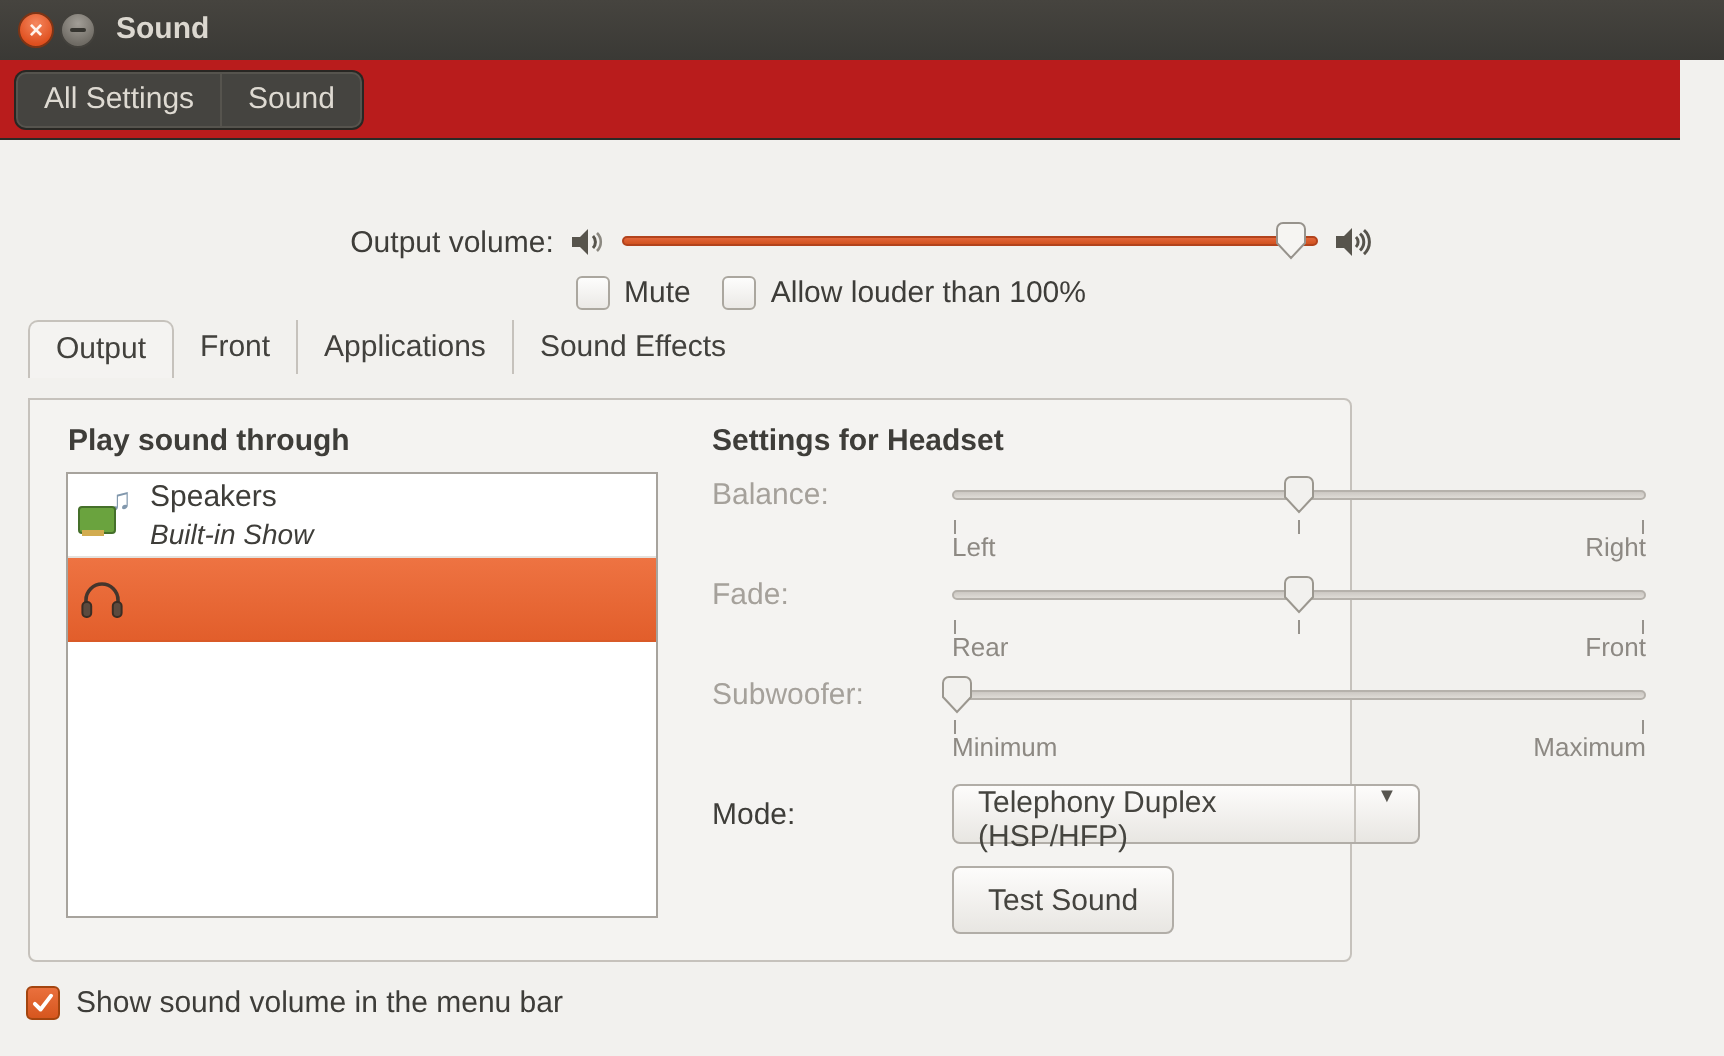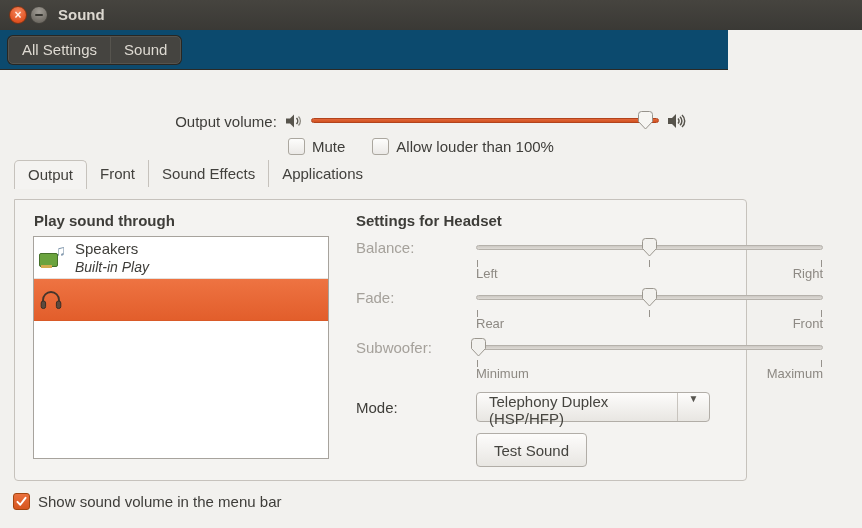--- a/index.html
+++ b/index.html
@@ -13,48 +13,48 @@
     background:linear-gradient(#46443f,#3a3935);}
   .wbtn{position:absolute;top:6px;width:18px;height:18px;border-radius:50%;
     box-sizing:border-box;display:flex;align-items:center;justify-content:center;}
   .wbtn.close{left:9px;background:radial-gradient(circle at 50% 30%,#f5875e,#df4f1e 75%);
     border:1px solid #7e3415;color:#fff3ec;font-size:12px;font-weight:bold;line-height:1;}
   .wbtn.minimize{left:30px;background:radial-gradient(circle at 50% 30%,#a29e97,#6f6b64 75%);
     border:1px solid #43413c;}
   .wbtn.minimize .bar{width:8px;height:2px;background:#35342f;border-radius:1px;}
   .win-title{position:absolute;left:58px;top:6px;font-weight:bold;color:#dcd8d0;font-size:15px;}
   
-  .toolbar{position:absolute;left:0;top:30px;width:728px;height:40px;
-    background:#0c4a6e;border-bottom:1px solid #2b2a26;box-sizing:border-box;}
+  .toolbar{position:absolute;left:0;top:30px;width:840px;height:40px;
+    background:#b91c1c;border-bottom:1px solid #2b2a26;box-sizing:border-box;}
   .linked{position:absolute;left:8px;top:6px;display:flex;border:1px solid #56544e;
     border-radius:5px;overflow:hidden;background:#454440;box-shadow:0 0 0 1px #282723;}
   .tbtn{padding:4px 13px 5px;color:#dedad2;font-size:15px;}
   .tbtn + .tbtn{border-left:1px solid #56544e;}
   
   .volume-row{position:absolute;left:0;right:0;top:110px;display:flex;
     align-items:center;justify-content:center;gap:8px;height:22px;}
   .vol-wrap{position:relative;width:348px;height:22px;}
   .vol-track{position:absolute;left:0;right:0;top:8px;height:5px;border-radius:3px;
     background:linear-gradient(#e2663a,#d1521f);border:1px solid #b2431c;box-sizing:border-box;}
   .vol-thumb{position:absolute;left:calc(96% - 7px);top:1px;}
   
-  .mute-row{position:absolute;left:288px;top:138px;display:flex;gap:27px;align-items:flex-end;}
+  .mute-row{position:absolute;left:288px;top:138px;display:flex;gap:16px;align-items:flex-end;}
   .cbitem{display:flex;align-items:center;gap:7px;}
   .cb{width:17px;height:17px;border:1px solid #aba79f;border-radius:3px;box-sizing:border-box;
     background:linear-gradient(#fdfdfc,#ebe9e6);}
   .cb.checked{background:linear-gradient(#ea703d,#d6561e);border-color:#a3450f;
     display:flex;align-items:center;justify-content:center;}
   
   .tabs{position:absolute;left:14px;top:160px;display:flex;z-index:2;height:28px;}
   .tab{padding:5px 13px 0;font-size:15px;color:#42413d;box-sizing:border-box;height:27px;}
   .tab.active{background:#f4f3f1;border:1px solid #c6c2bc;border-bottom:none;
     border-radius:5px 5px 0 0;height:29px;}
   .tab.sep{border-left:1px solid #c6c2bc;}
   
-  .notebook{position:absolute;left:14px;top:199px;width:733px;height:282px;
+  .notebook{position:absolute;left:14px;top:199px;width:662px;height:282px;
     background:#f4f3f1;border:1px solid #c6c2bc;border-radius:0 4px 4px 4px;box-sizing:border-box;}
   .panel-heading{position:absolute;font-weight:bold;color:#3e3d39;font-size:15px;}
   .h-left{left:19px;top:12px;}
   .h-right{left:341px;top:12px;}
   
   .device-list{position:absolute;left:18px;top:36px;width:296px;height:223px;
     background:#ffffff;border:1px solid #a7a39d;box-sizing:border-box;overflow:hidden;}
   .device{height:42px;display:flex;align-items:center;gap:9px;padding:0 5px;
     box-sizing:border-box;border-bottom:1px solid #e4e1dd;}
   .device .txt{display:flex;flex-direction:column;line-height:1.3;}
@@ -137,38 +137,38 @@
   </div>
   <div class="cbitem">
     <span class="cb"></span>
     <span>Allow louder than 100%</span>
   </div>
 </div>
 
 <div class="tabs">
   <div class="tab active">Output</div>
   <div class="tab">Front</div>
+  <div class="tab sep">Applications</div>
   <div class="tab sep">Sound Effects</div>
-  <div class="tab sep">Applications</div>
 </div>
 
 <div class="notebook">
 
   <div class="panel-heading h-left">Play sound through</div>
 
   <div class="device-list">
     <div class="device">
       <div class="icon-soundcard">
         <span class="note">♫</span>
         <span class="card"></span>
         <span class="pins"></span>
       </div>
       <div class="txt">
         <span class="name">Speakers</span>
-        <span class="detail">Built-in Play</span>
+        <span class="detail">Built-in Show</span>
       </div>
     </div>
     <div class="device selected">
       <svg class="icon-headphones" viewBox="0 0 24 24">
         <path d="M4 16 v-4 a8 8 0 0 1 16 0 v4" fill="none" stroke="#44352c" stroke-width="1.8"></path>
         <rect x="2.2" y="13" width="4.4" height="7.5" rx="2" fill="#5c4a3e" stroke="#3a2d24" stroke-width="1"></rect>
         <rect x="17.4" y="13" width="4.4" height="7.5" rx="2" fill="#5c4a3e" stroke="#3a2d24" stroke-width="1"></rect>
       </svg>
     </div>
   </div>

